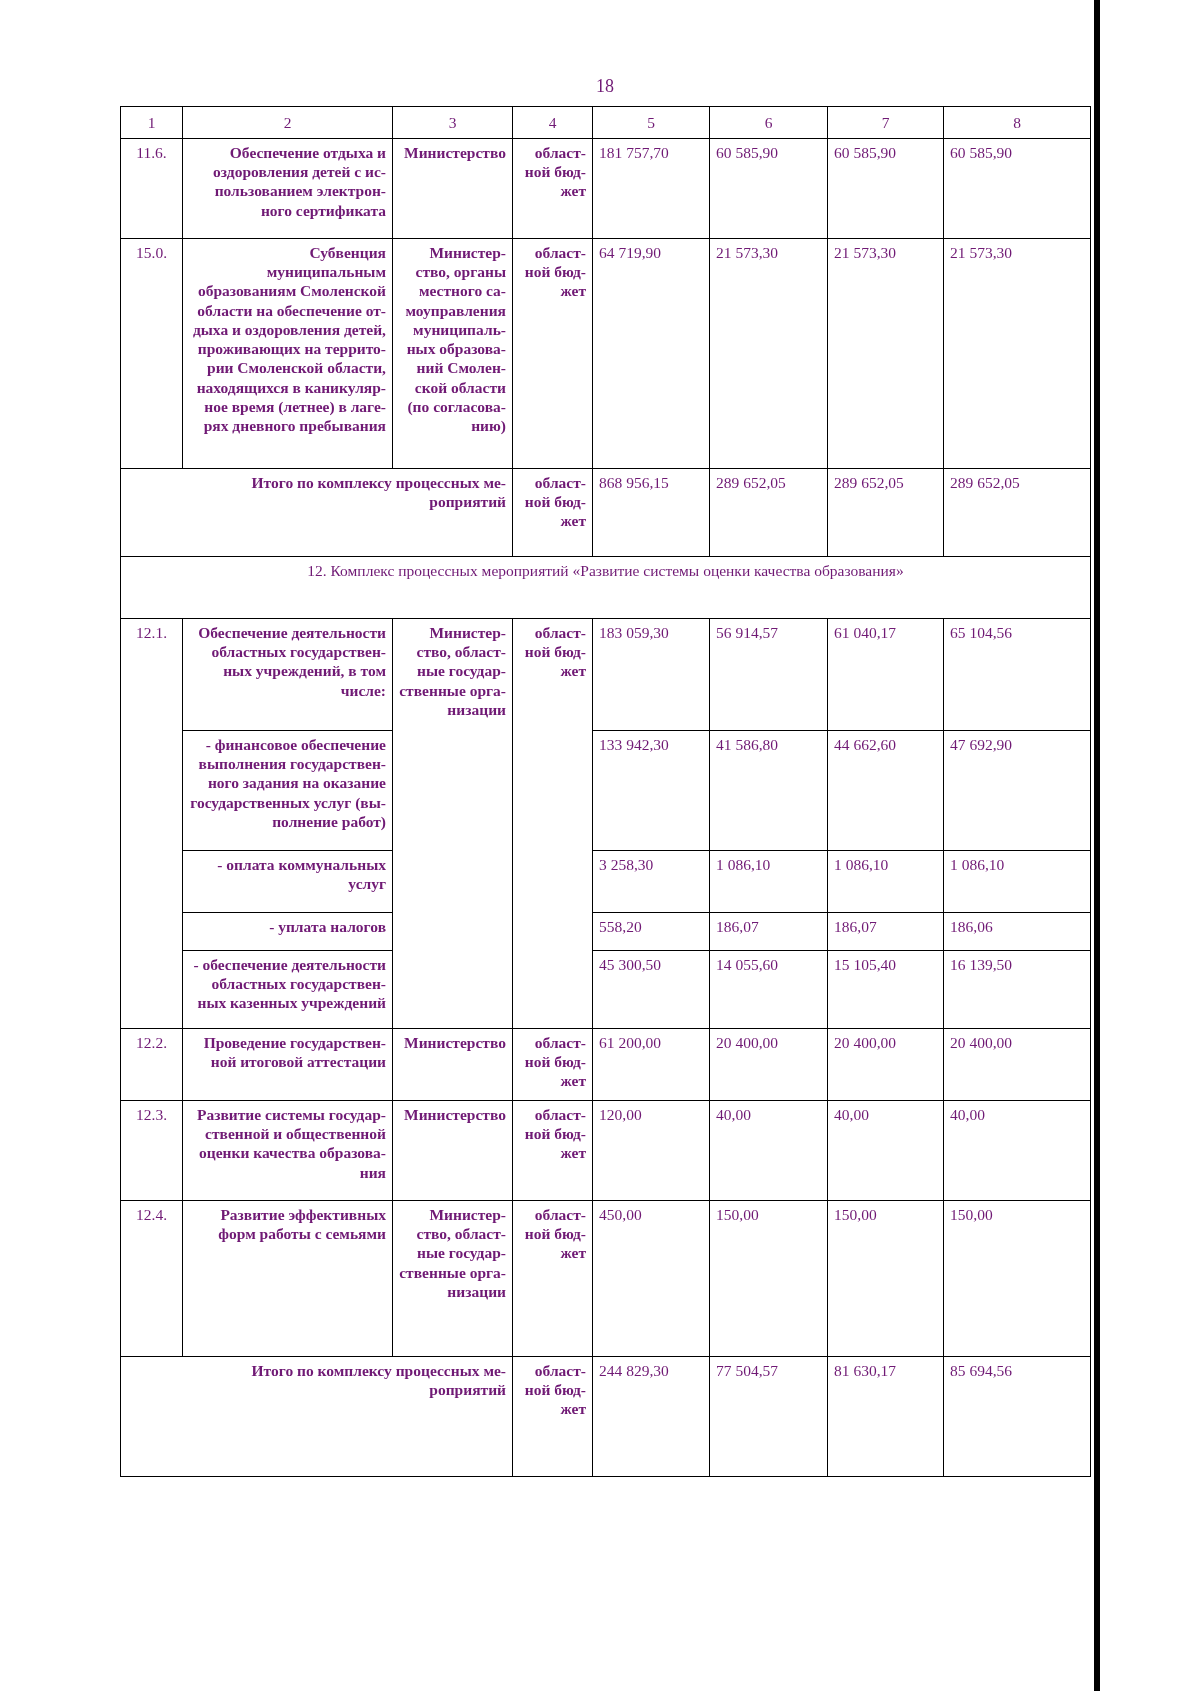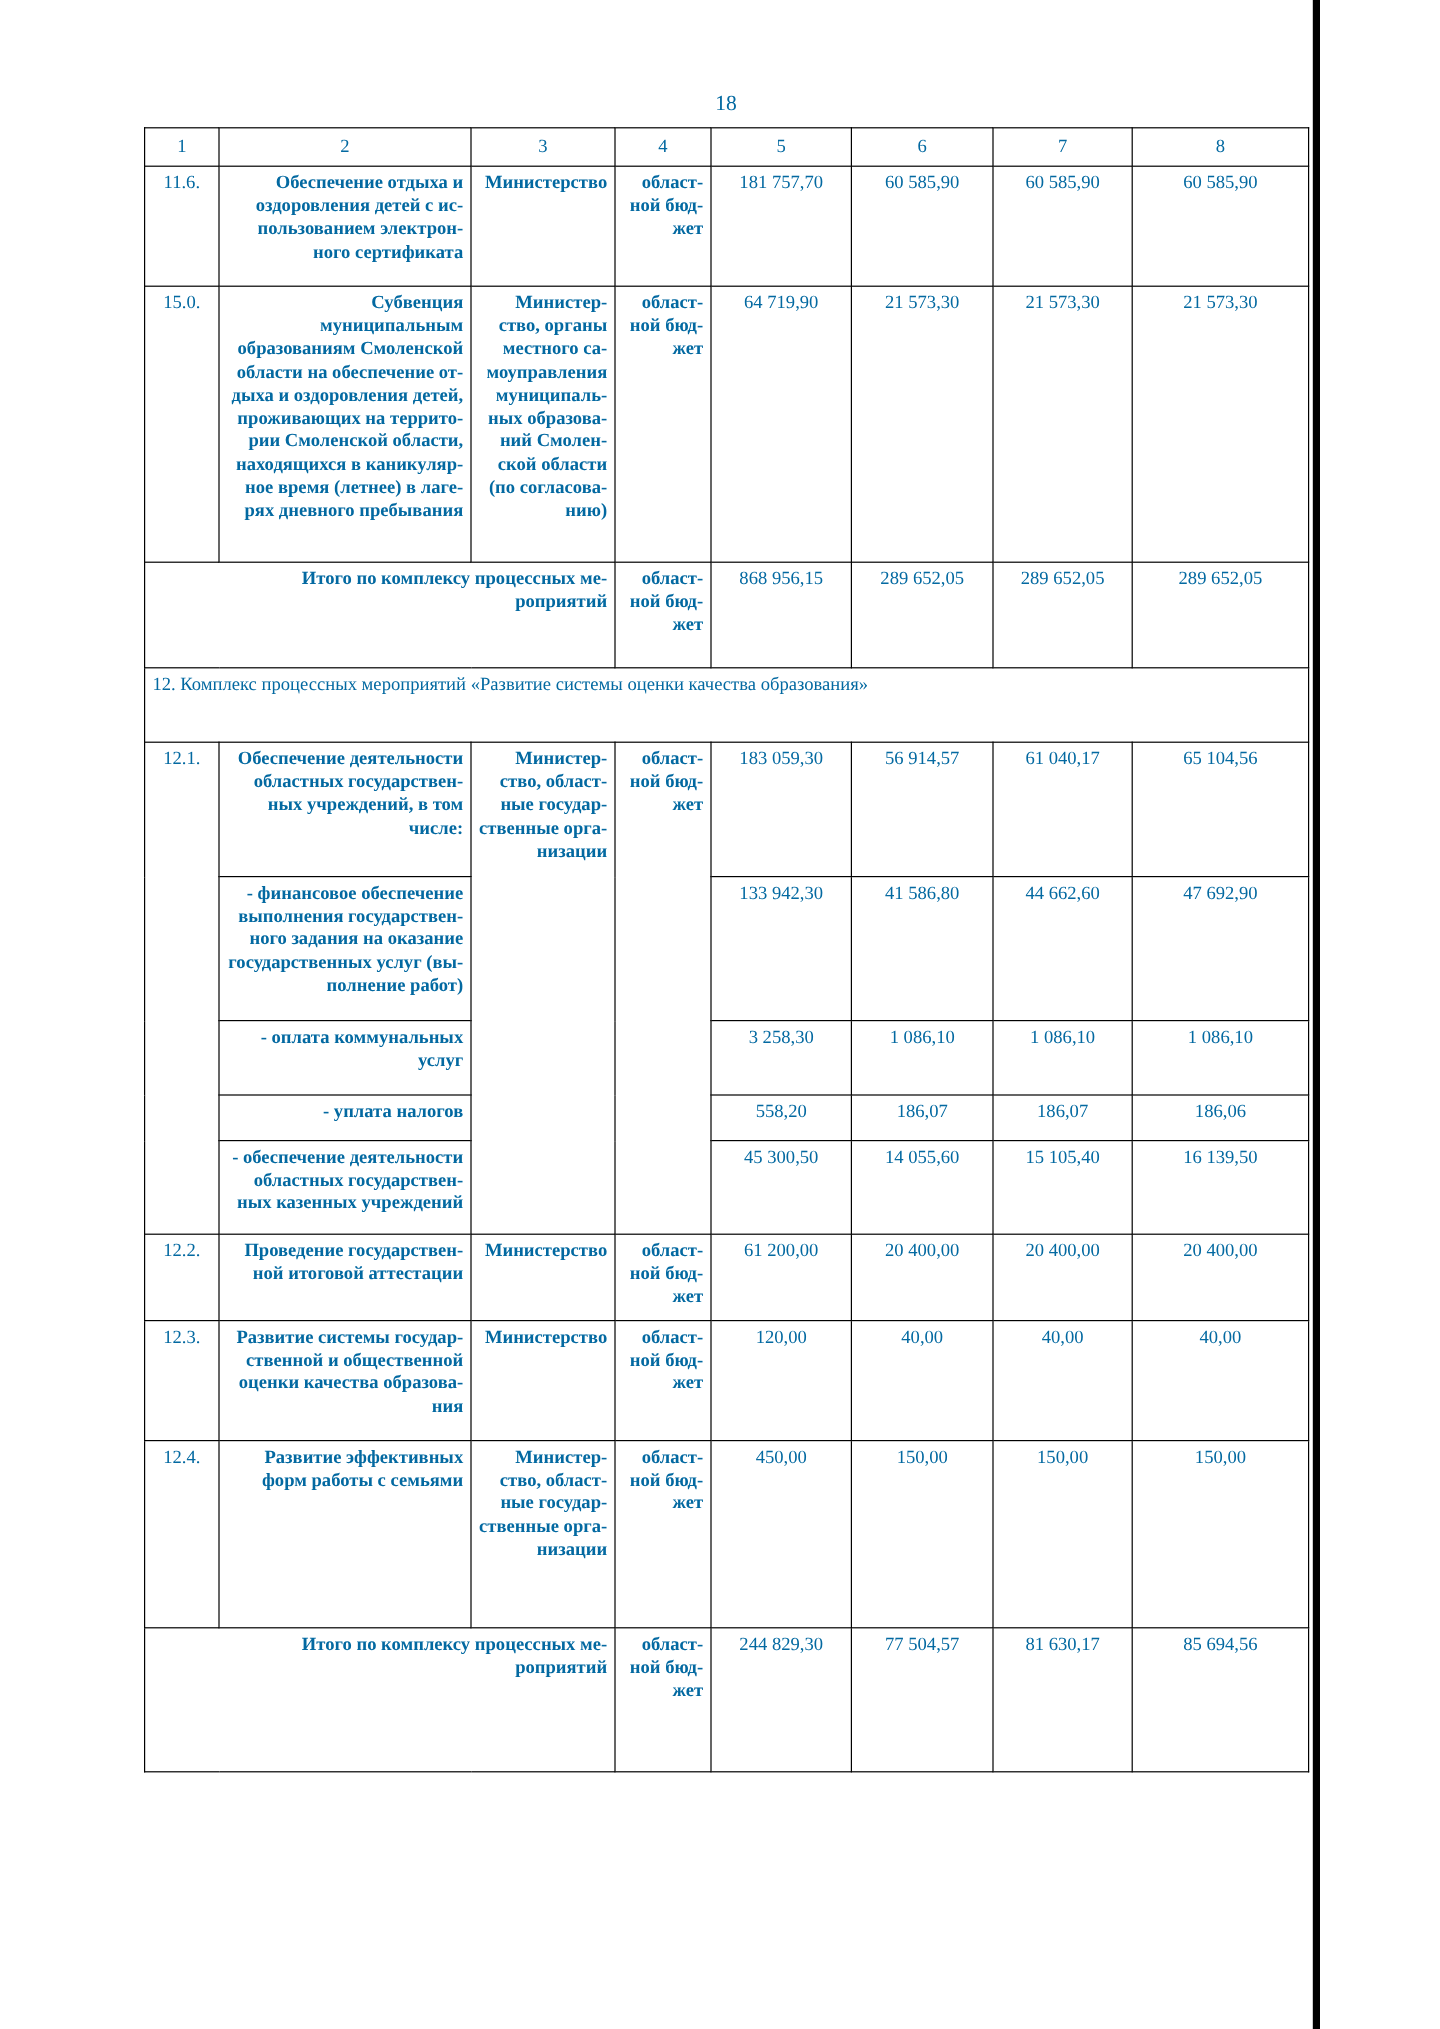--- a/index.html
+++ b/index.html
@@ -6,21 +6,21 @@
     margin: 0;
     padding: 0;
     background: #ffffff;
   }
   .page {
     position: relative;
     width: 1200px;
     height: 1691px;
     background: #ffffff;
     font-family: "Liberation Serif", serif;
-    color: #0369a1;
+    color: #701a75;
     overflow: hidden;
   }
   .page-number {
     position: absolute;
     top: 76px;
     left: 120px;
     width: 970px;
     text-align: center;
     font-size: 18px;
   }
@@ -49,26 +49,25 @@
   .num {
     text-align: center;
     padding-top: 6px;
   }
   .name {
     white-space: pre-line;
     text-align: right;
     font-weight: bold;
   }
   .amt {
-    text-align: center;
     white-space: nowrap;
     padding-top: 7px;
   }
   .sec {
-    text-align: left;
+    text-align: center;
     vertical-align: middle;
     padding: 6px 10px;
   }
   .total-label {
     padding-top: 6px;
   }
   .nb { border-bottom: none; }
   .nt { border-top: none; }
   .scan-line {
     position: absolute;

